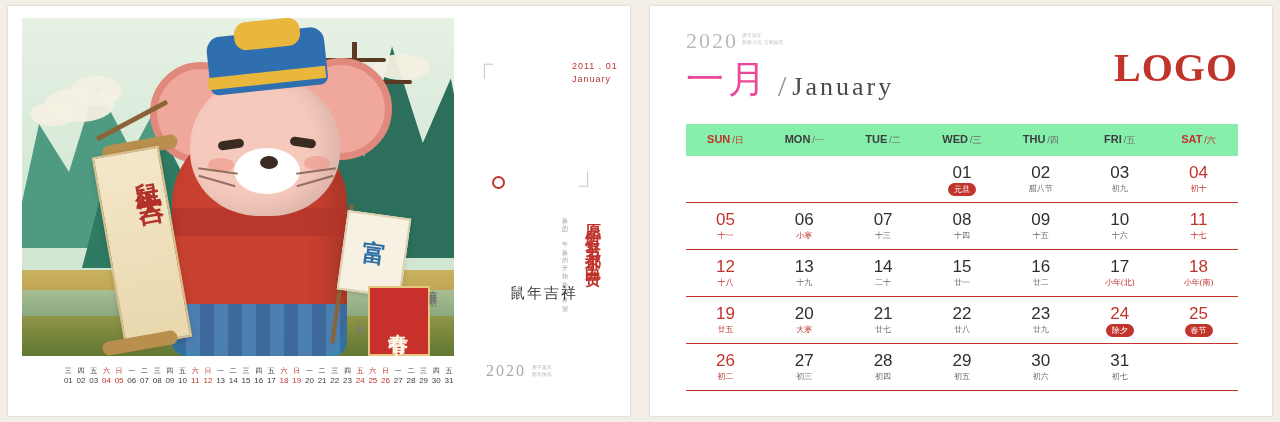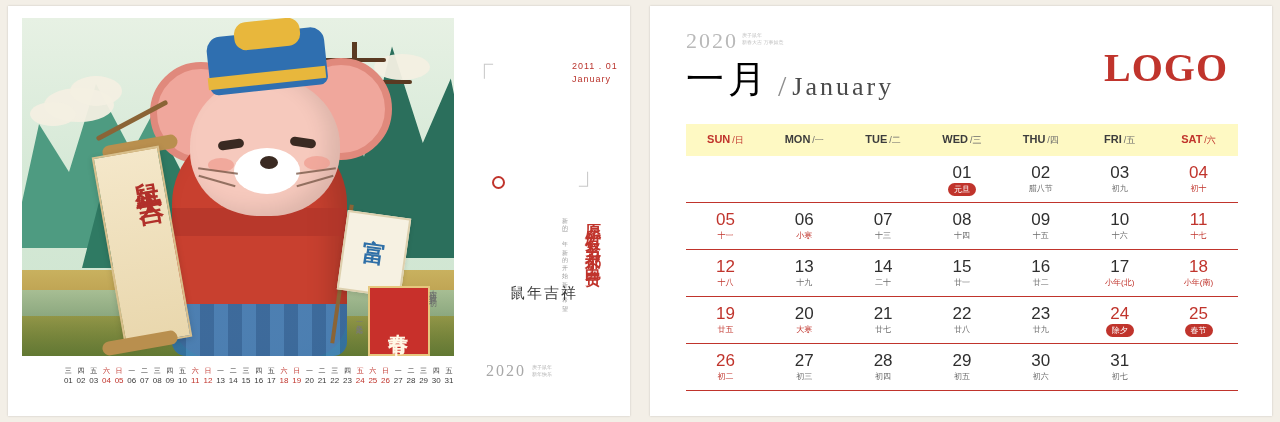--- a/index.html
+++ b/index.html
@@ -142,35 +142,35 @@
   
   .panel-right{
     position:absolute;left:650px;top:6px;width:622px;height:410px;
     background:#ffffff;box-shadow:0 0 2px rgba(0,0,0,.18);
   }
   .rp-inner{position:absolute;left:36px;top:22px;width:552px;height:366px;}
   .rp-year{position:absolute;left:0;top:0;font-family:"Liberation Serif",serif;
      font-size:22px;color:#b9b9b9;letter-spacing:2px;}
   .rp-year-sub{position:absolute;left:56px;top:4px;font-size:5px;color:#c2c2c2;line-height:7px;width:58px;}
   .rp-month{position:absolute;left:0;top:26px;display:flex;align-items:flex-end;}
-  .rp-month .cn{font-family:Liberation Mono, monospace;font-size:38px;color:#000000;letter-spacing:4px;}
+  .rp-month .cn{font-family:Liberation Mono, monospace;font-size:38px;color:#ec4899;letter-spacing:4px;}
   .rp-month .sep{font-size:30px;color:#8d8d8d;margin:0 6px 2px 8px;font-family:"Liberation Serif",serif;}
   .rp-month .en{font-family:"Liberation Serif",serif;font-size:26px;color:#4a4a4a;letter-spacing:3px;padding-bottom:3px;}
-  .logo{position:absolute;right:10px;top:16px;font-family:"Liberation Serif",serif;
+  .logo{position:absolute;right:0;top:16px;font-family:"Liberation Serif",serif;
      font-size:40px;font-weight:bold;color:#c0342c;letter-spacing:1px;}
 
   table.cal{position:absolute;left:0;top:96px;width:552px;border-collapse:collapse;}
-  table.cal thead th{background:#fef9c3;height:30px;font-size:11px;color:#3c3c3c;font-weight:bold;}
+  table.cal thead th{background:#86efac;height:30px;font-size:11px;color:#3c3c3c;font-weight:bold;}
   table.cal thead th .cn{font-size:9px;color:#6a6a6a;font-weight:normal;margin-left:2px;}
   table.cal thead th.red, table.cal thead th.red .cn{color:#c0342c;}
   table.cal tbody tr{border-bottom:1px solid #c0342c;}
   table.cal tbody td{height:46px;width:78.8px;text-align:center;vertical-align:middle;padding:0;}
   .dnum{font-size:17px;color:#2f2f2f;line-height:20px;font-family:"Liberation Sans",sans-serif;}
   .dnum.red{color:#c0342c;}
-  .lunar{font-size:8px;color:#6b6b6b;line-height:12px;}
+  .lunar{font-size:8px;color:#6b6b6b;line-height:12px;font-family:Liberation Serif, serif;}
   .lunar.red{color:#c0342c;}
   .pill{display:inline-block;background:#c0342c;color:#fff;border-radius:8px;
      padding:1px 6px;font-size:8px;line-height:11px;}
 </style>
 </head>
 <body>
 
 <div class="stage">
 
   <div class="panel-left">

